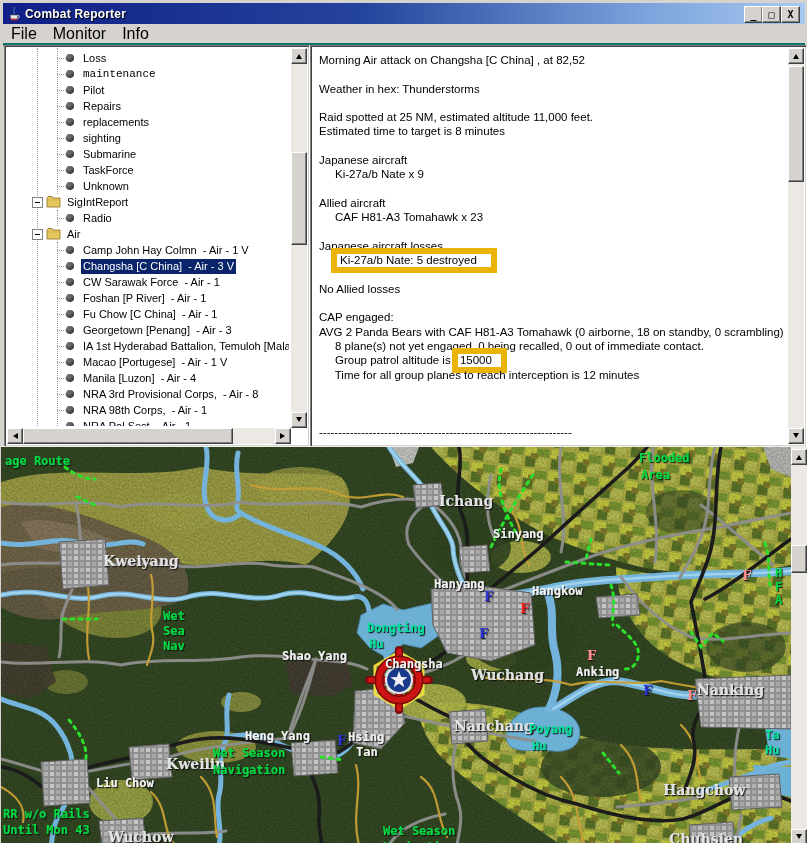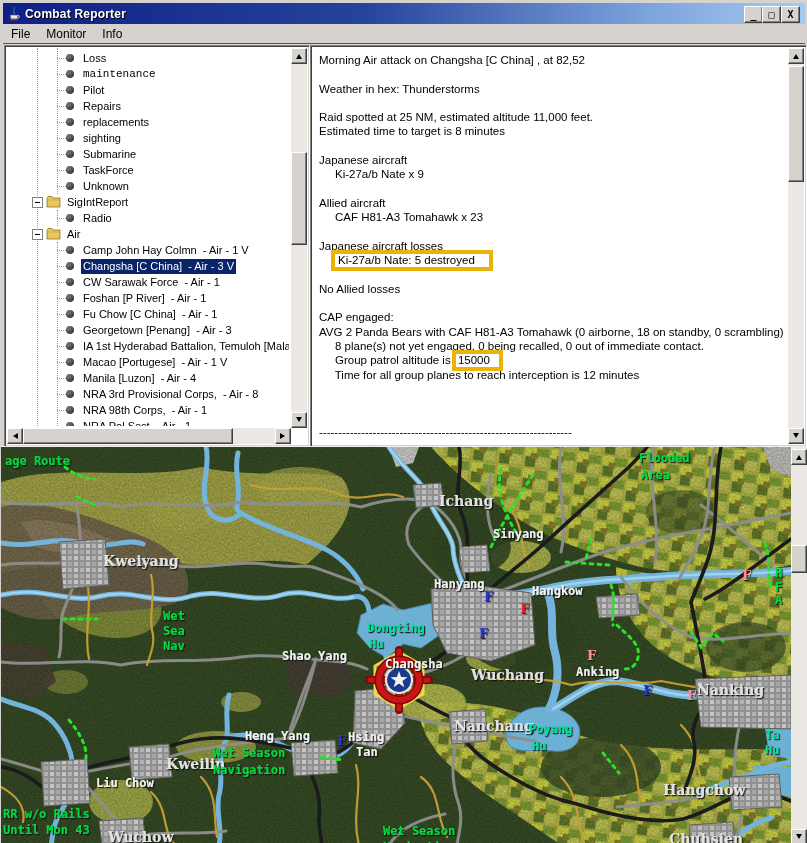--- a/index.html
+++ b/index.html
@@ -12,21 +12,21 @@
       display:flex;align-items:center;}
   #title-icon{width:16px;height:16px;margin:0 3px 0 3px;}
   #title-text{color:#fff;font-weight:bold;font-size:12px;letter-spacing:.2px;
       text-shadow:1px 1px 0 #000;}
   .tb-btn{position:absolute;top:3px;width:17px;height:15px;background:#d6d3ce;
       border:1px solid;border-color:#fff #404040 #404040 #fff;
       box-shadow:inset -1px -1px 0 #808080;display:flex;align-items:center;justify-content:center;
       font-family:"DejaVu Sans Mono",monospace;font-size:10px;font-weight:bold;color:#000;}
   
   #menubar{position:absolute;left:2px;top:23px;right:2px;height:19px;background:#d6d3ce;
-      display:flex;align-items:center;font-size:12px;color:#000;border-bottom:1px solid #0f766e;}
+      display:flex;align-items:center;font-size:16px;color:#000;border-bottom:3px solid #0f766e;}
   .menu-item{padding:2px 8px;}
   
   .panel{position:absolute;background:#fff;border:1px solid;border-color:#808080 #fff #fff #808080;
       box-shadow:inset 1px 1px 0 #404040, inset -1px -1px 0 #d6d3ce;}
   #tree-panel{left:3px;top:44px;width:304px;height:400px;overflow:hidden;}
   #report-panel{left:309px;top:44px;width:495px;height:400px;overflow:hidden;}
   
   #tree-body{position:absolute;left:2px;top:2px;right:20px;bottom:20px;overflow:hidden;}
   .vguide{position:absolute;width:1px;border-left:1px dotted #9a9a9a;}
   .tree-row{position:absolute;height:16px;left:0;right:0;font-size:11px;color:#000;}
@@ -36,21 +36,21 @@
   .expander{position:absolute;width:9px;height:9px;top:3px;background:#fff;
       border:1px solid #808080;box-sizing:content-box;}
   .expander:after{content:"";position:absolute;left:2px;top:4px;width:5px;height:1px;background:#000;}
   .folder{position:absolute;width:15px;height:12px;top:2px;}
   .tree-label{position:absolute;top:1px;white-space:pre;padding:1px 2px;line-height:13px;}
   .tree-label.sel{background:#0a246a;color:#fff;}
   
   #report-body{position:absolute;left:2px;top:2px;right:20px;bottom:2px;overflow:hidden;
       padding:5px 0 0 6px;font-size:11.5px;color:#000;}
   .rline{white-space:pre;height:14.3px;line-height:14.3px;}
-  .redbox{border:4px solid #eab308;padding:0 14px 1px 3px;margin-left:-4px;}
+  .redbox{border:6px solid #eab308;padding:0 14px 1px 3px;margin-left:-4px;}
   .redbox.tight{padding:0 9px 1px 2px;margin-left:-2px;}
   
   .sb-track{position:absolute;background:#ece9e4;}
   .sb-btn{position:absolute;width:16px;height:16px;background:#d6d3ce;border:1px solid;
       border-color:#fff #404040 #404040 #fff;box-shadow:inset -1px -1px 0 #808080;
       display:flex;align-items:center;justify-content:center;box-sizing:border-box;}
   .sb-thumb{position:absolute;background:#d6d3ce;border:1px solid;
       border-color:#fff #404040 #404040 #fff;box-shadow:inset -1px -1px 0 #808080;box-sizing:border-box;}
   .tri{width:0;height:0;border:3px solid transparent;}
   .tri.up{border-bottom:5px solid #000;margin-top:-2px;}

